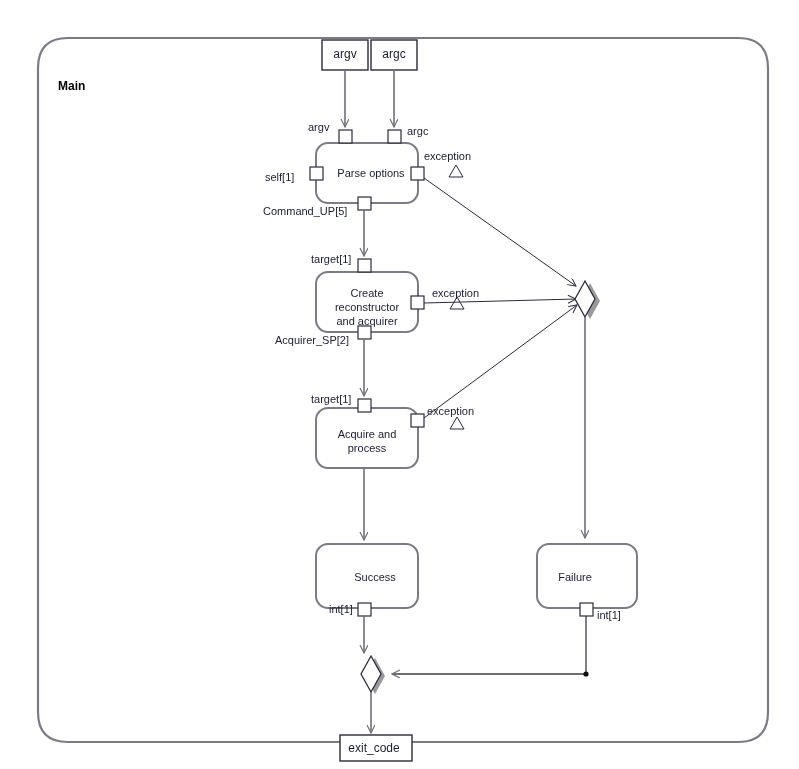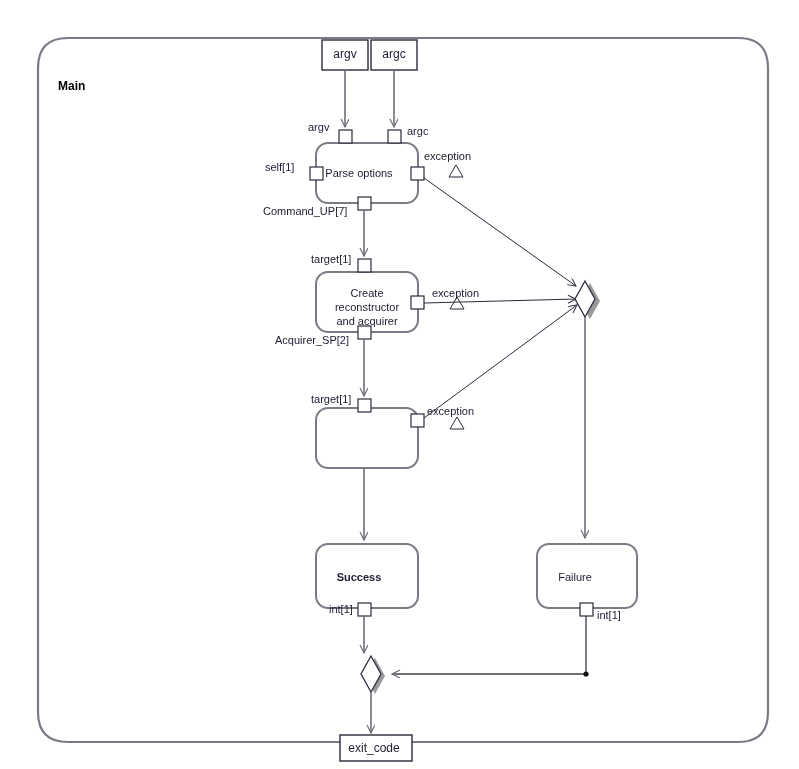--- a/index.html
+++ b/index.html
@@ -158,39 +158,41 @@
     </g>
   </svg>
 
   <div class="lbl bold" style="left:58px; top:80px;">Main</div>
 
   <div class="obj-label" style="left:322px; top:47px; width:46px;">argv</div>
   <div class="obj-label" style="left:371px; top:47px; width:46px;">argc</div>
 
   <div class="lbl" style="left:308px; top:121px;">argv</div>
   <div class="lbl" style="left:407px; top:125px;">argc</div>
-  <div class="lbl" style="left:265px; top:161px;">self[1]</div>
+  <div class="lbl" style="left:265px; top:171px;">self[1]</div>
   <div class="lbl" style="left:424px; top:150px;">exception</div>
-  <div class="lbl" style="left:263px; top:205px;">Command_UP[7]</div>
+  <div class="lbl" style="left:263px; top:205px;">Command_UP[5]</div>
 
-  <div class="node-label" style="left:308px; top:166px; width:102px;">Parse options</div>
+  <div class="node-label" style="left:320px; top:166px; width:102px;">Parse options</div>
 
   <div class="lbl" style="left:311px; top:253px;">target[1]</div>
   <div class="lbl" style="left:432px; top:287px;">exception</div>
   <div class="lbl" style="left:275px; top:334px;">Acquirer_SP[2]</div>
 
   <div class="node-label" style="left:316px; top:286px; width:102px;text-align:center;">Create
 reconstructor
 and acquirer</div>
 
   <div class="lbl" style="left:311px; top:393px;">target[1]</div>
   <div class="lbl" style="left:427px; top:405px;">exception</div>
 
+  <div class="node-label" style="left:316px; top:427px; width:102px;">Acquire and
+process</div>
 
-  <div class="node-label" style="left:308px; top:570px; width:102px;font-weight:bold;">Success</div>
+  <div class="node-label" style="left:324px; top:570px; width:102px;">Success</div>
   <div class="node-label" style="left:537px; top:570px; width:76px;">Failure</div>
 
   <div class="lbl" style="left:329px; top:603px;">int[1]</div>
   <div class="lbl" style="left:597px; top:609px;">int[1]</div>
 
   <div class="obj-label" style="left:340px; top:741px; width:68px;">exit_code</div>
 
 </div>
 
 </body></html>

